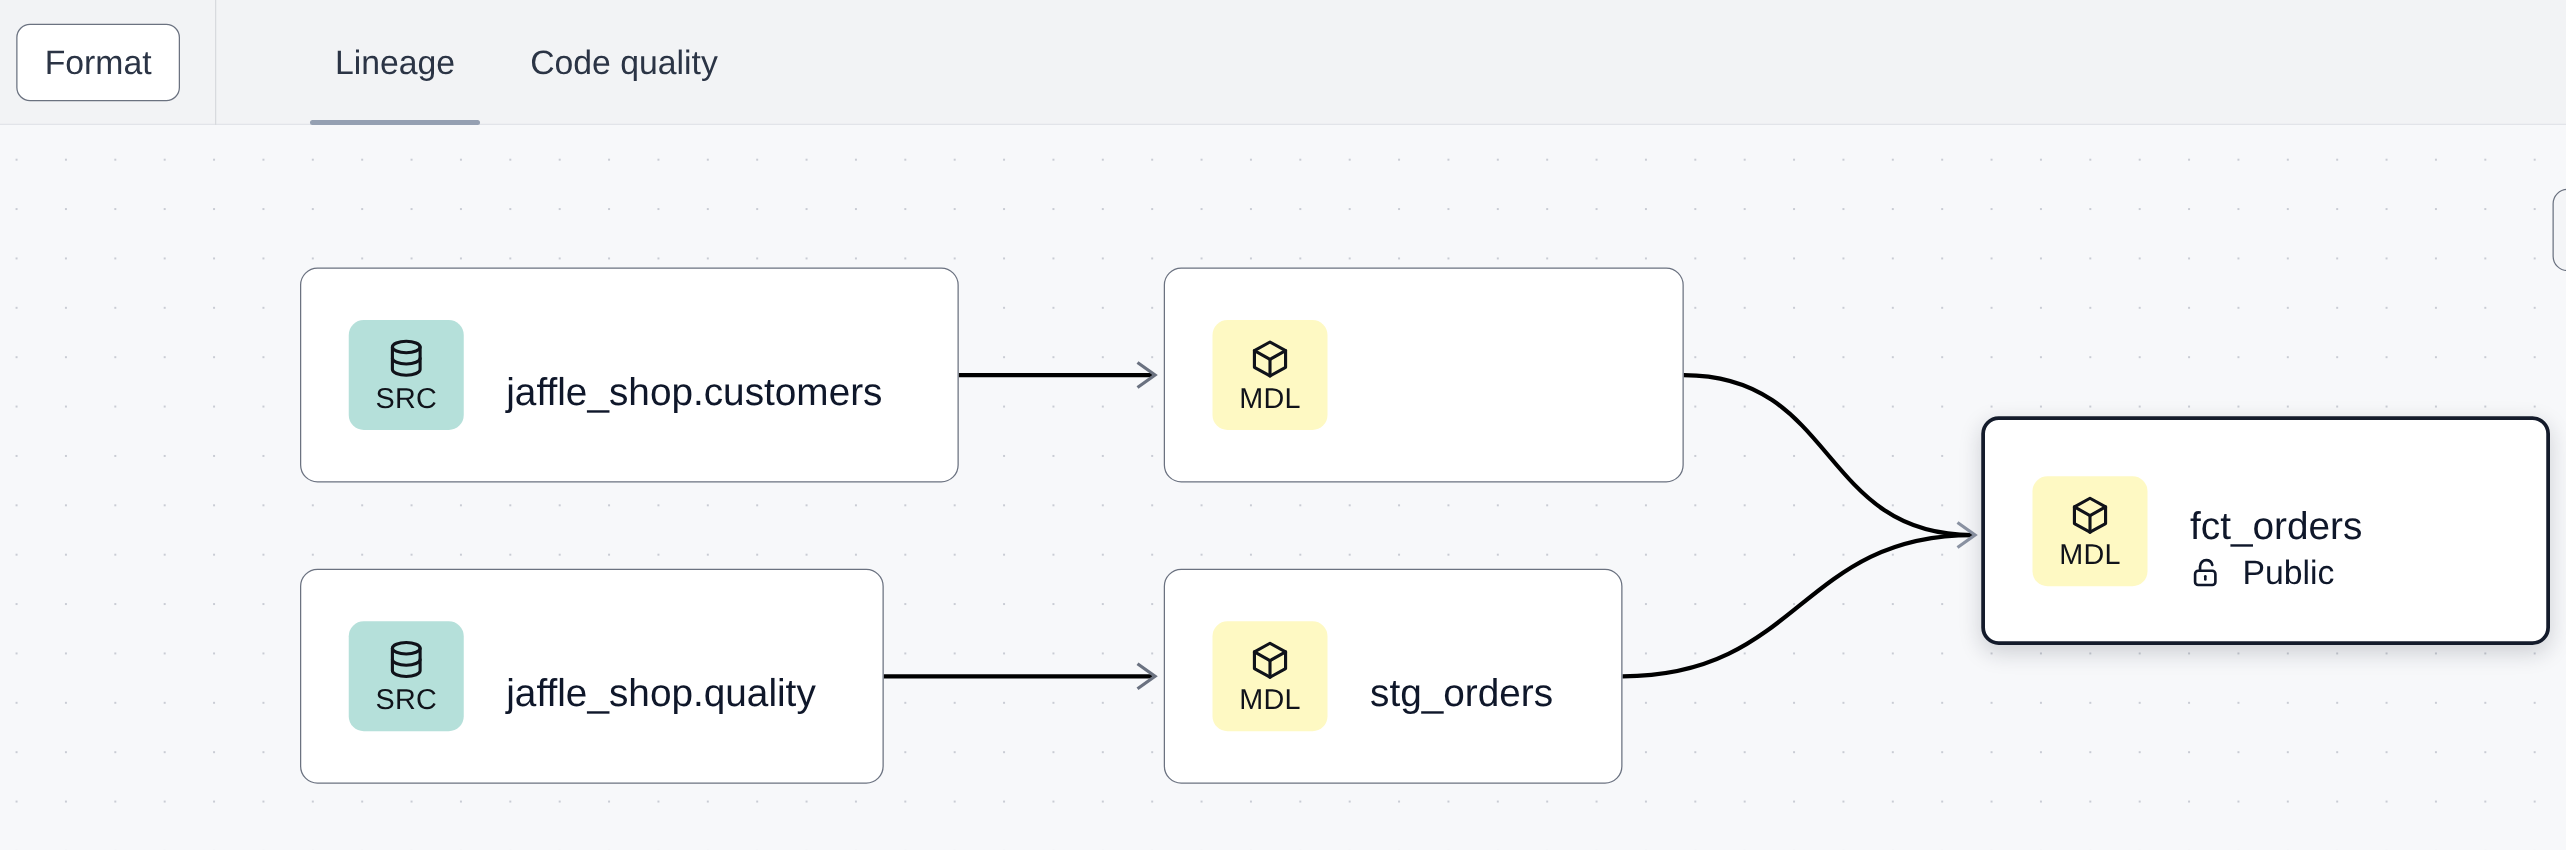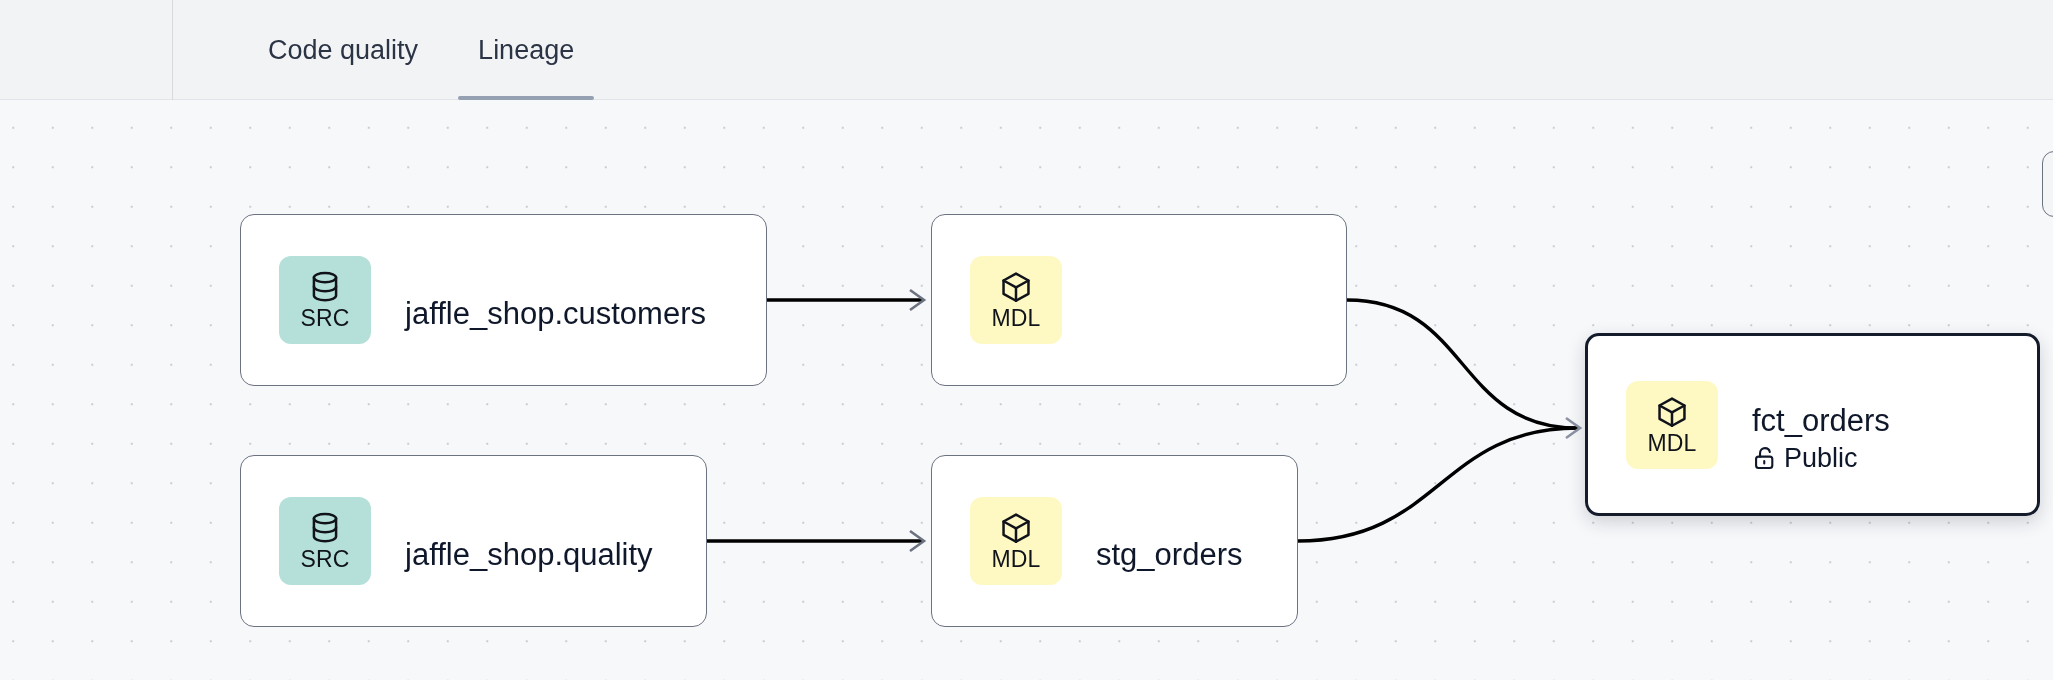--- a/index.html
+++ b/index.html
@@ -205,42 +205,45 @@
   }
   .node-title {
     font-size: 31px;
     color: #0f172a;
     line-height: 1.15;
     white-space: nowrap;
   }
   .node-sub {
     display: flex;
     align-items: center;
-    gap: 7px;
+    gap: 17px;
     font-size: 27px;
     color: #0f172a;
     line-height: 1.15;
   }
   .node-sub svg { display: block; }
 </style>
 </head>
 <body>
 
 <div id="app">
 
   <div class="header">
+    <div class="format-btn">
+      <span>Format</span>
+    </div>
     <div class="header-divider"></div>
     <div class="tabs">
-      <div class="tab">
-        <span>Code quality</span>
-
-      </div>
       <div class="tab active">
         <span>Lineage</span>
         <span class="tab-underline"></span>
+      </div>
+      <div class="tab">
+        <span>Code quality</span>
+
       </div>
     </div>
   </div>
 
   <div class="canvas">
 
     <svg class="edges" width="2053" height="580" viewBox="0 0 2053 580" fill="none">
 
       <path d="M 767 200 L 922 200" stroke="#000000" stroke-width="3.4" fill="none"></path>
       <path d="M 910 190 L 924 200 L 910 210" stroke="#6b7280" stroke-width="2.6" fill="none"></path>

